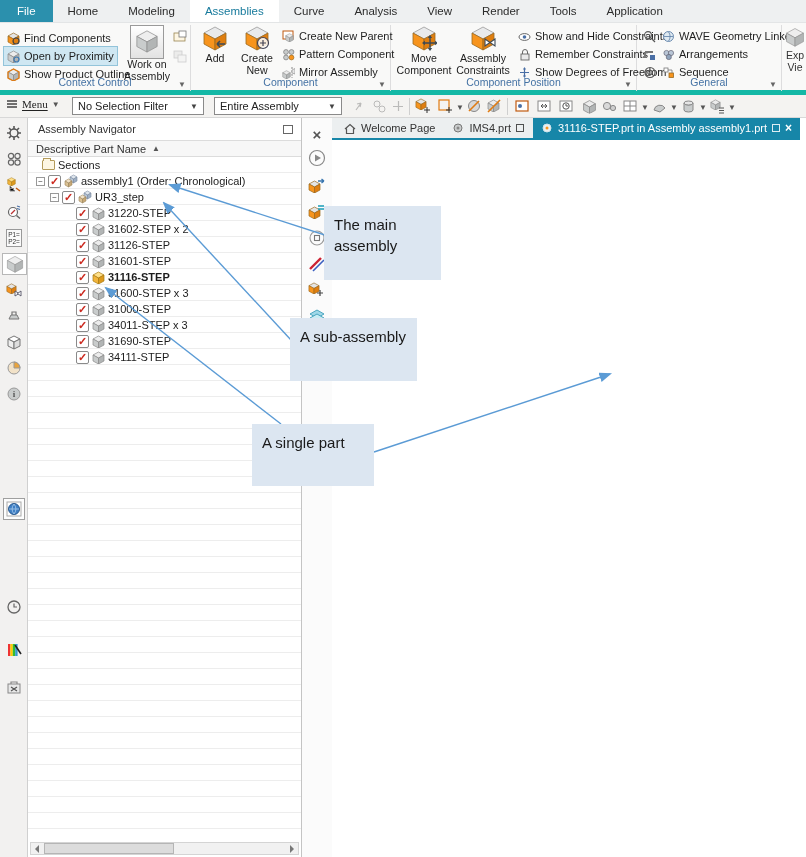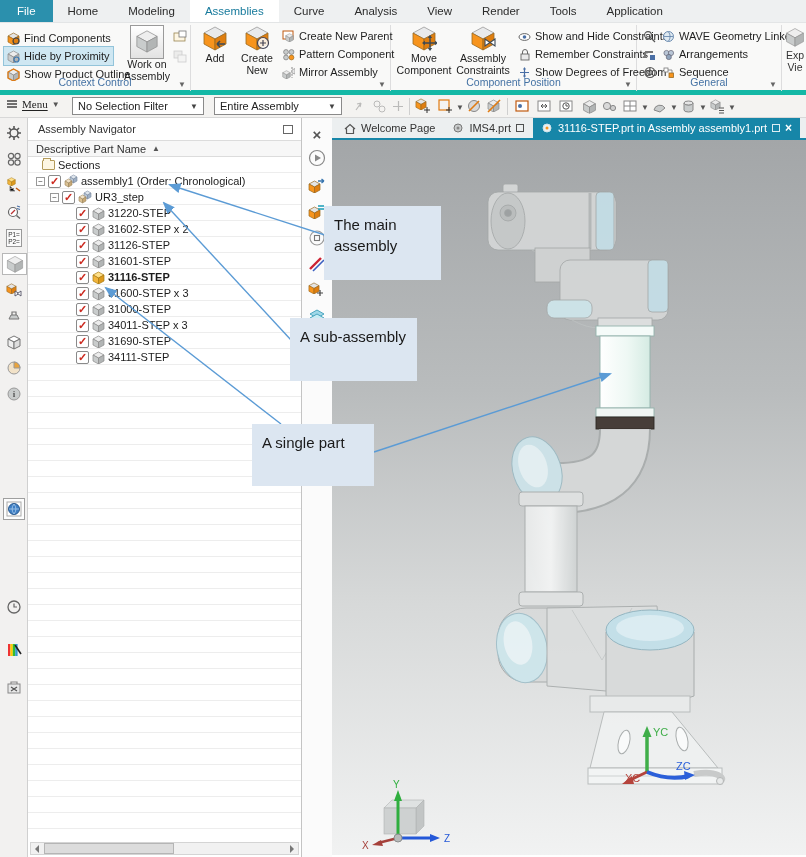--- a/index.html
+++ b/index.html
@@ -60,21 +60,21 @@
   .tri-l { width:0; height:0; border:4px solid transparent; border-right-color:#777; border-left:none; }
   .tri-r { width:0; height:0; border:4px solid transparent; border-left-color:#777; border-right:none; }
   .thumb { position:absolute; left:13px; top:0; width:130px; height:11px; background:#dcdcdc; border:1px solid #b5b5b5; }
 
   
   .strip { width:30px; background:#fbfbfb; position:relative; flex:none; }
   .sico { position:absolute; left:5px; width:20px; height:20px; display:flex; align-items:center; justify-content:center; }
   .xclose { font-size:15px; color:#555; font-weight:bold; }
 
   
-  .viewport { width:474px; display:flex; flex-direction:column; flex:none; }
+  .viewport { width:474px; display:flex; flex-direction:row; flex:none; }
   .doctabs { height:22px; background:#eceff0; display:flex; align-items:stretch; gap:1px; padding-left:4px; border-bottom:2px solid #1786a8; }
   .dtab { display:flex; align-items:center; gap:5px; padding:0 8px; font-size:11px; color:#333; background:#eceff0; }
   .dtab.active { background:#1786a8; color:#fff; }
   .minibox { width:8px; height:8px; border:1px solid currentColor; opacity:.85; }
   .dclose { font-size:12px; font-weight:bold; }
   .canvas { position:relative; height:715px; background:linear-gradient(180deg,#a3a6a8 0%,#b9bcbd 35%,#d7d9d9 65%,#f1f2f2 100%); overflow:hidden; }
   .canvas svg.scene { position:absolute; inset:0; }
 
   
   .overlay { position:absolute; inset:0; pointer-events:none; z-index:40; }
@@ -143,21 +143,21 @@
             <use href="#cubeO"></use>
             <circle cx="9" cy="9" r="3" fill="none" stroke="#444" stroke-width="1.2"></circle>
           </svg>
         <span>Find Components</span>
       </div>
       <div class="ritem hl" style="left:4px;top:24px">
         <svg width="13" height="13">
             <use href="#cubeG"></use>
             <circle cx="9.5" cy="9.5" r="2.5" fill="none" stroke="#3b77b0" stroke-width="1.2"></circle>
           </svg>
-        <span>Hide by Proximity</span>
+        <span>Open by Proximity</span>
       </div>
       <div class="ritem" style="left:4px;top:42px">
         <svg width="13" height="13">
             <use href="#cubeG"></use>
             <polygon points="1,4 6.5,1 12,4 12,10 6.5,13 1,10" fill="none" stroke="#e07b12" stroke-width="1.3"></polygon>
           </svg>
         <span>Show Product Outline</span>
       </div>
       <div class="bigbtn" style="left:124px;width:46px">
         <span class="workbox">
@@ -217,20 +217,21 @@
         <span>Pattern Component</span>
       </div>
       <div class="ritem" style="left:88px;top:40px">
         <svg width="13" height="13">
             <use href="#cubeG" width="9" height="9" y="4"></use>
             <path d="M10,1 v11" stroke="#888" stroke-width="1" stroke-dasharray="2 1.4"></path>
             <polygon points="10,4 13,2.5 13,8 10,7" fill="#e6e6e6" stroke="#888" stroke-width=".6"></polygon>
           </svg>
         <span>Mirror Assembly</span>
       </div>
+      <div class="rlabel">Component</div>
       <div class="rdd">▼</div>
     </div>
     <div class="rsep"></div>
 
     <div class="rgroup" style="width:245px">
       <div class="bigbtn" style="left:4px;width:58px">
         <svg width="26" height="26">
             <use href="#cube24"></use>
             <g stroke="#3d4a56" stroke-width="1.4">
               <path d="M19,12 v12 M13,18 h12"></path>

